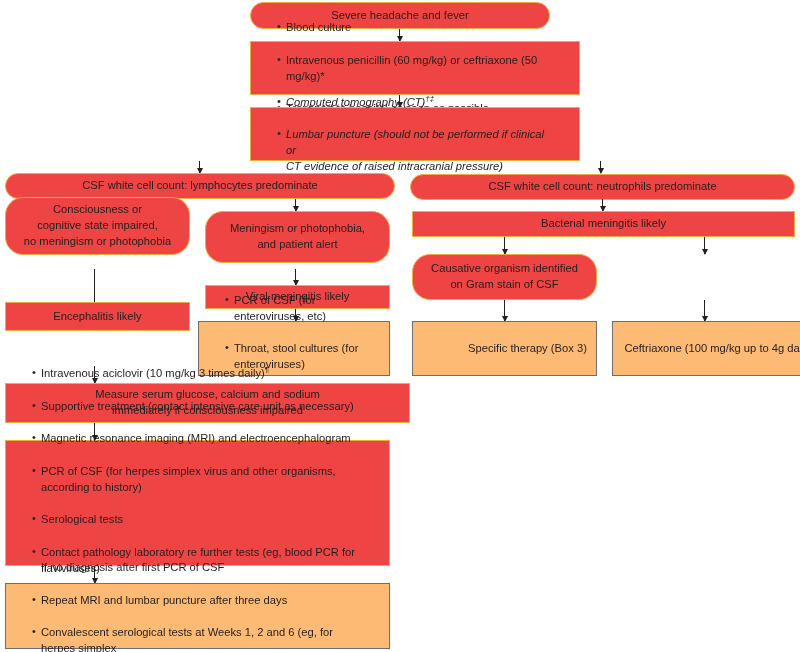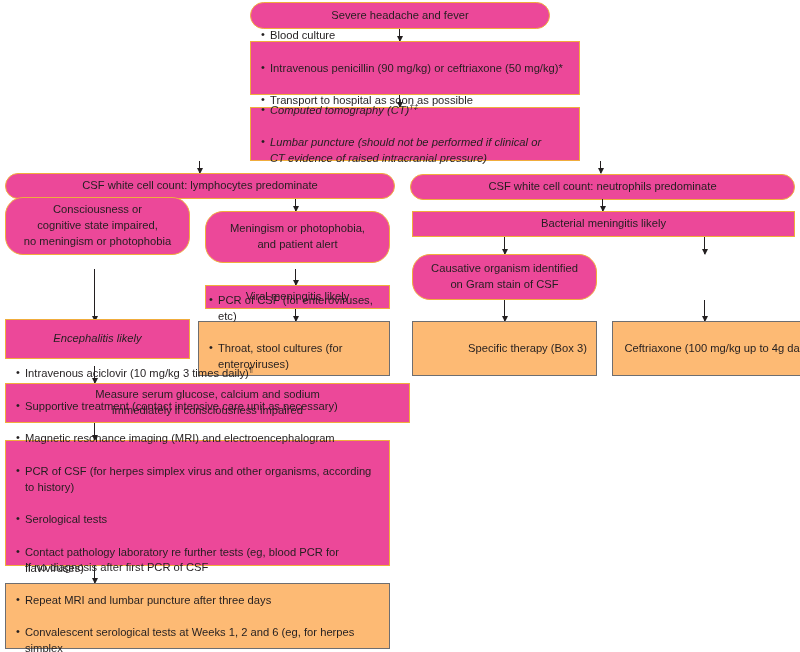--- a/index.html
+++ b/index.html
@@ -18,37 +18,37 @@
     position:absolute;
     box-sizing:border-box;
     display:flex;
     align-items:center;
     justify-content:center;
     line-height:1.42;
     white-space:pre-line;
     text-align:center;
   }
   .yellow{
-    background:#ec4899;
+    background:#ef4444;
     border:1.3px solid #f0ad3c;
   }
   .rounded{border-radius:18px;}
   .rect{border-radius:0;}
   .white{
     background:#fdba74;
     border:1.3px solid #6e6e70;
   }
   .lefttext{
     justify-content:flex-start;
     text-align:left;
   }
   .pad{padding:6px 10px;}
 
   ul.blist{
-    margin:0;padding:0;list-style:none;
+    margin:16px;padding:0;list-style:none;
     width:100%;
   }
   ul.blist li{
     position:relative;
     padding-left:9px;
     margin:0 0 0.5px 0;
     line-height:1.43;
     white-space:pre-line;
   }
   ul.blist li:before{
@@ -85,21 +85,21 @@
 
   <div class="node yellow rounded" style="left:250px;top:2px;width:300px;height:27px;">
     <span>Severe headache and fever</span>
   </div>
 
   <div class="arrow" style="left:399px;top:29px;height:12px;"></div>
 
   <div class="node yellow rect lefttext pad" style="left:250px;top:41px;width:330px;height:54px;">
     <ul class="blist">
       <li>Blood culture</li>
-      <li>Intravenous penicillin (90 mg/kg) or ceftriaxone (50 mg/kg)*</li>
+      <li>Intravenous penicillin (60 mg/kg) or ceftriaxone (50 mg/kg)*</li>
       <li>Transport to hospital as soon as possible</li>
     </ul>
   </div>
 
   <div class="arrow" style="left:399px;top:95px;height:12px;"></div>
 
   <div class="node yellow rect lefttext pad" style="left:250px;top:107px;width:330px;height:54px;font-style:italic;">
     <ul class="blist">
       <li><span>Computed tomography (CT)</span><sup>†‡</sup></li>
       <li>Lumbar puncture (should not be performed if clinical or
@@ -150,21 +150,21 @@
     <span>Causative organism identified
 on Gram stain of CSF</span>
   </div>
 
 
   <div class="arrow" style="left:94px;top:269px;height:52px;"></div>
   <div class="arrow" style="left:295px;top:309px;height:12px;"></div>
   <div class="arrow" style="left:504px;top:300px;height:21px;"></div>
   <div class="arrow" style="left:704px;top:300px;height:21px;"></div>
 
-  <div class="node yellow rect" style="left:5px;top:319px;width:185px;height:40px;font-style:italic;">
+  <div class="node yellow rect" style="left:5px;top:302px;width:185px;height:29px;">
     <span>Encephalitis likely</span>
   </div>
 
   <div class="node white rect lefttext pad" style="left:198px;top:321px;width:192px;height:55px;">
     <ul class="blist">
       <li>PCR of CSF (for enteroviruses, etc)</li>
       <li>Throat, stool cultures (for enteroviruses)</li>
       <li>Assess HIV risk factors</li>
     </ul>
   </div>

